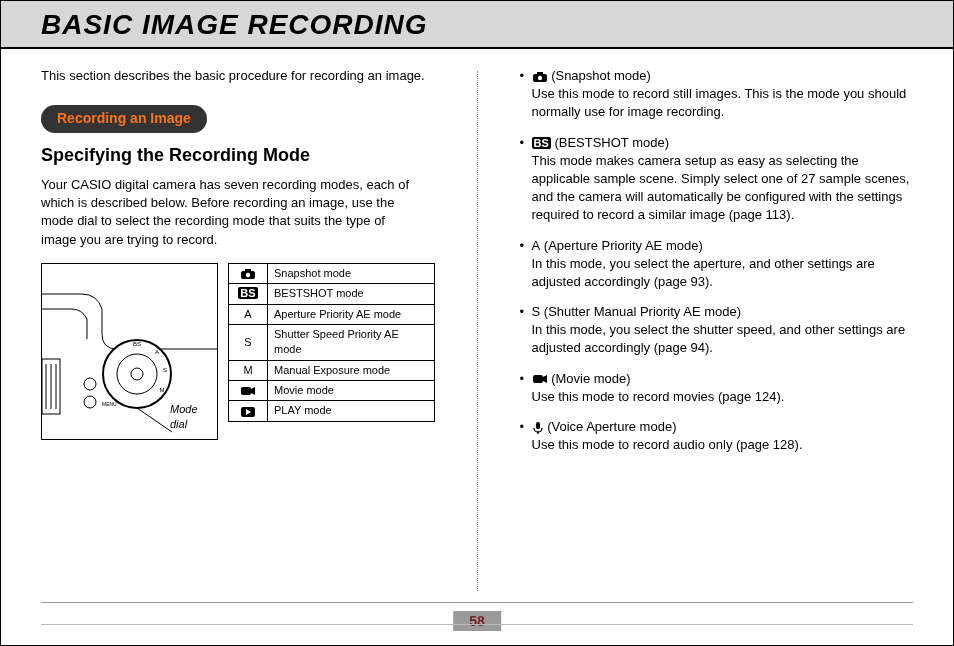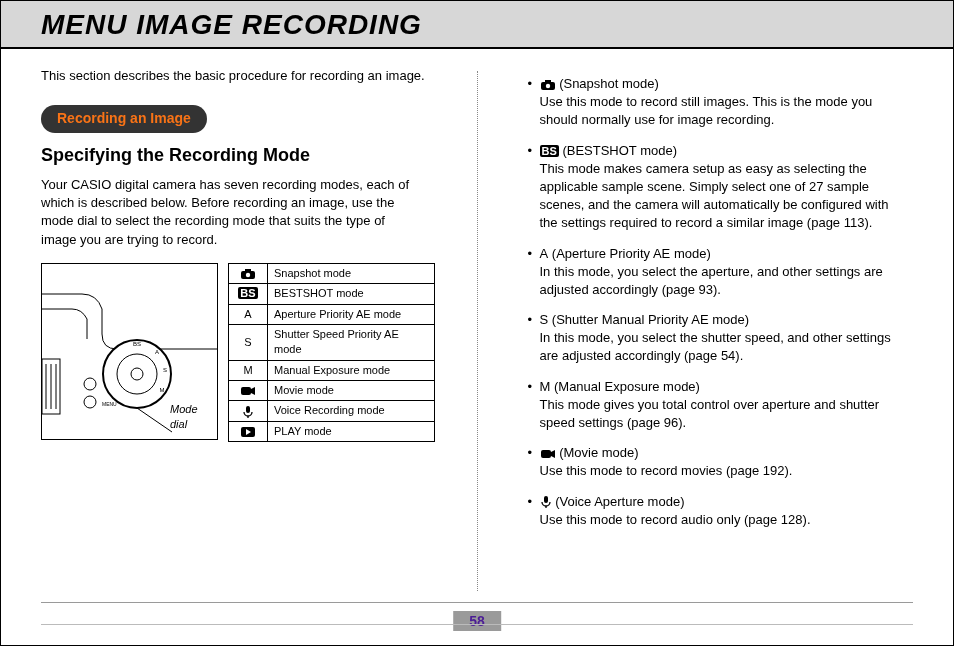--- a/index.html
+++ b/index.html
@@ -14,35 +14,35 @@
   h2{font-size:18px;margin:0 0 8px 0}
   .sub{margin:0 12px 14px 0}
   .figure{display:flex;gap:10px;align-items:flex-start;border:0}
   .camera-box{width:175px;height:175px;border:1px solid #000;position:relative;overflow:hidden;flex:none}
   .camera-box svg{position:absolute;left:0;top:0}
   .caption{position:absolute;left:128px;bottom:6px;font-style:italic;font-size:11px}
   .mode-table{border-collapse:collapse;font-size:11px;flex:1}
   .mode-table td{border:1px solid #000;padding:2px 6px;vertical-align:middle}
   .mode-table td:first-child{width:26px;text-align:center;font-weight:bold}
   .icon{display:inline-block;vertical-align:middle}
-  .bullets{list-style:none;padding:0;margin:8px}
+  .bullets{list-style:none;padding:0;margin:0}
   .bullets li{margin-bottom:12px;position:relative;padding-left:12px}
   .bullets li:before{content:"•";position:absolute;left:0;top:0}
   .mode-name{display:inline}
-  .pagenum{position:absolute;left:50%;bottom:14px;transform:translateX(-50%);background:#9a9a9a;color:#4c1d95;font-weight:bold;padding:2px 16px;font-size:14px}
+  .pagenum{position:absolute;left:50%;bottom:14px;transform:translateX(-50%);background:#9a9a9a;color:#7f1d1d;font-weight:bold;padding:2px 16px;font-size:14px}
   .hr1{position:absolute;left:40px;right:40px;bottom:34px;border:0;border-top:1px solid #9a9a9a}
   .hr2{position:absolute;left:40px;right:40px;bottom:12px;border:0;border-top:1px solid #bbb}
   .bs{font-weight:bold;font-family:Arial,sans-serif;background:#000;color:#fff;padding:0 2px;font-size:11px;border-radius:2px}
 </style>
 </head>
 <body>
 <div class="page">
 
 <div class="header">
-  <h1>MENU IMAGE RECORDING</h1>
+  <h1>BASIC IMAGE RECORDING</h1>
 </div>
 
 <div class="body">
   <div class="col">
     <p class="intro">This section describes the basic procedure for recording an image.</p>
     <div class="pill">Recording an Image</div>
     <h2>Specifying the Recording Mode</h2>
     <p class="sub">Your CASIO digital camera has seven recording modes, each of which is described below. Before recording an image, use the mode dial to select the recording mode that suits the type of image you are trying to record.</p>
 
     <div class="figure">
@@ -102,28 +102,20 @@
                 <td>Manual Exposure mode</td>
               </tr>
               <tr>
                 <td><svg class="icon" width="16" height="12">
                     <rect x="1" y="2" width="10" height="8" rx="2" fill="#000"></rect>
                     <polygon points="11,4 15,2 15,10 11,8" fill="#000"></polygon>
                   </svg></td>
                 <td>Movie mode</td>
               </tr>
               <tr>
-                <td><svg class="icon" width="12" height="14">
-                    <rect x="4" y="1" width="4" height="7" rx="2" fill="#000"></rect>
-                    <path d="M2 7a4 4 0 0 0 8 0" fill="none" stroke="#000" stroke-width="1.3"></path>
-                    <line x1="6" y1="11" x2="6" y2="13" stroke="#000" stroke-width="1.3"></line>
-                  </svg></td>
-                <td>Voice Recording mode</td>
-              </tr>
-              <tr>
                 <td><svg class="icon" width="16" height="12">
                     <rect x="1" y="1" width="14" height="10" rx="2" fill="#000"></rect>
                     <polygon points="6,3 11,6 6,9" fill="#fff"></polygon>
                   </svg></td>
                 <td>PLAY mode</td>
               </tr>
             </tbody>
       </table>
     </div>
   </div>
@@ -132,26 +124,25 @@
 
   <div class="col">
     <ul class="bullets" id="mode-bullets">
           <li><span><svg class="icon" width="16" height="12">
                 <rect x="1" y="3" width="14" height="8" rx="2" fill="#000"></rect>
                 <rect x="5" y="1" width="6" height="3" fill="#000"></rect>
                 <circle cx="8" cy="7" r="2.2" fill="#fff"></circle>
               </svg></span> <span class="mode-name"> (Snapshot mode)</span><br><span>Use this mode to record still images. This is the mode you should normally use for image recording.</span></li>
           <li><span><span class="bs">BS</span></span> <span class="mode-name"> (BESTSHOT mode)</span><br><span>This mode makes camera setup as easy as selecting the applicable sample scene. Simply select one of 27 sample scenes, and the camera will automatically be configured with the settings required to record a similar image (page 113).</span></li>
           <li><span><span style="font-family:Arial;font-weight:normal">A</span></span> <span class="mode-name"> (Aperture Priority AE mode)</span><br><span>In this mode, you select the aperture, and other settings are adjusted accordingly (page 93).</span></li>
-          <li><span><span style="font-family:Arial;font-weight:normal">S</span></span> <span class="mode-name"> (Shutter Manual Priority AE mode)</span><br><span>In this mode, you select the shutter speed, and other settings are adjusted accordingly (page 54).</span></li>
-          <li><span><span style="font-family:Arial;font-weight:normal">M</span></span> <span class="mode-name"> (Manual Exposure mode)</span><br><span>This mode gives you total control over aperture and shutter speed settings (page 96).</span></li>
+          <li><span><span style="font-family:Arial;font-weight:normal">S</span></span> <span class="mode-name"> (Shutter Manual Priority AE mode)</span><br><span>In this mode, you select the shutter speed, and other settings are adjusted accordingly (page 94).</span></li>
           <li><span><svg class="icon" width="16" height="12">
                 <rect x="1" y="2" width="10" height="8" rx="2" fill="#000"></rect>
                 <polygon points="11,4 15,2 15,10 11,8" fill="#000"></polygon>
-              </svg></span> <span class="mode-name"> (Movie mode)</span><br><span>Use this mode to record movies (page 192).</span></li>
+              </svg></span> <span class="mode-name"> (Movie mode)</span><br><span>Use this mode to record movies (page 124).</span></li>
           <li><span><svg class="icon" width="12" height="14">
                 <rect x="4" y="1" width="4" height="7" rx="2" fill="#000"></rect>
                 <path d="M2 7a4 4 0 0 0 8 0" fill="none" stroke="#000" stroke-width="1.3"></path>
                 <line x1="6" y1="11" x2="6" y2="13" stroke="#000" stroke-width="1.3"></line>
               </svg></span> <span class="mode-name"> (Voice Aperture mode)</span><br><span>Use this mode to record audio only (page 128).</span></li>
         </ul>
   </div>
 </div>
 
 <hr class="hr1">

